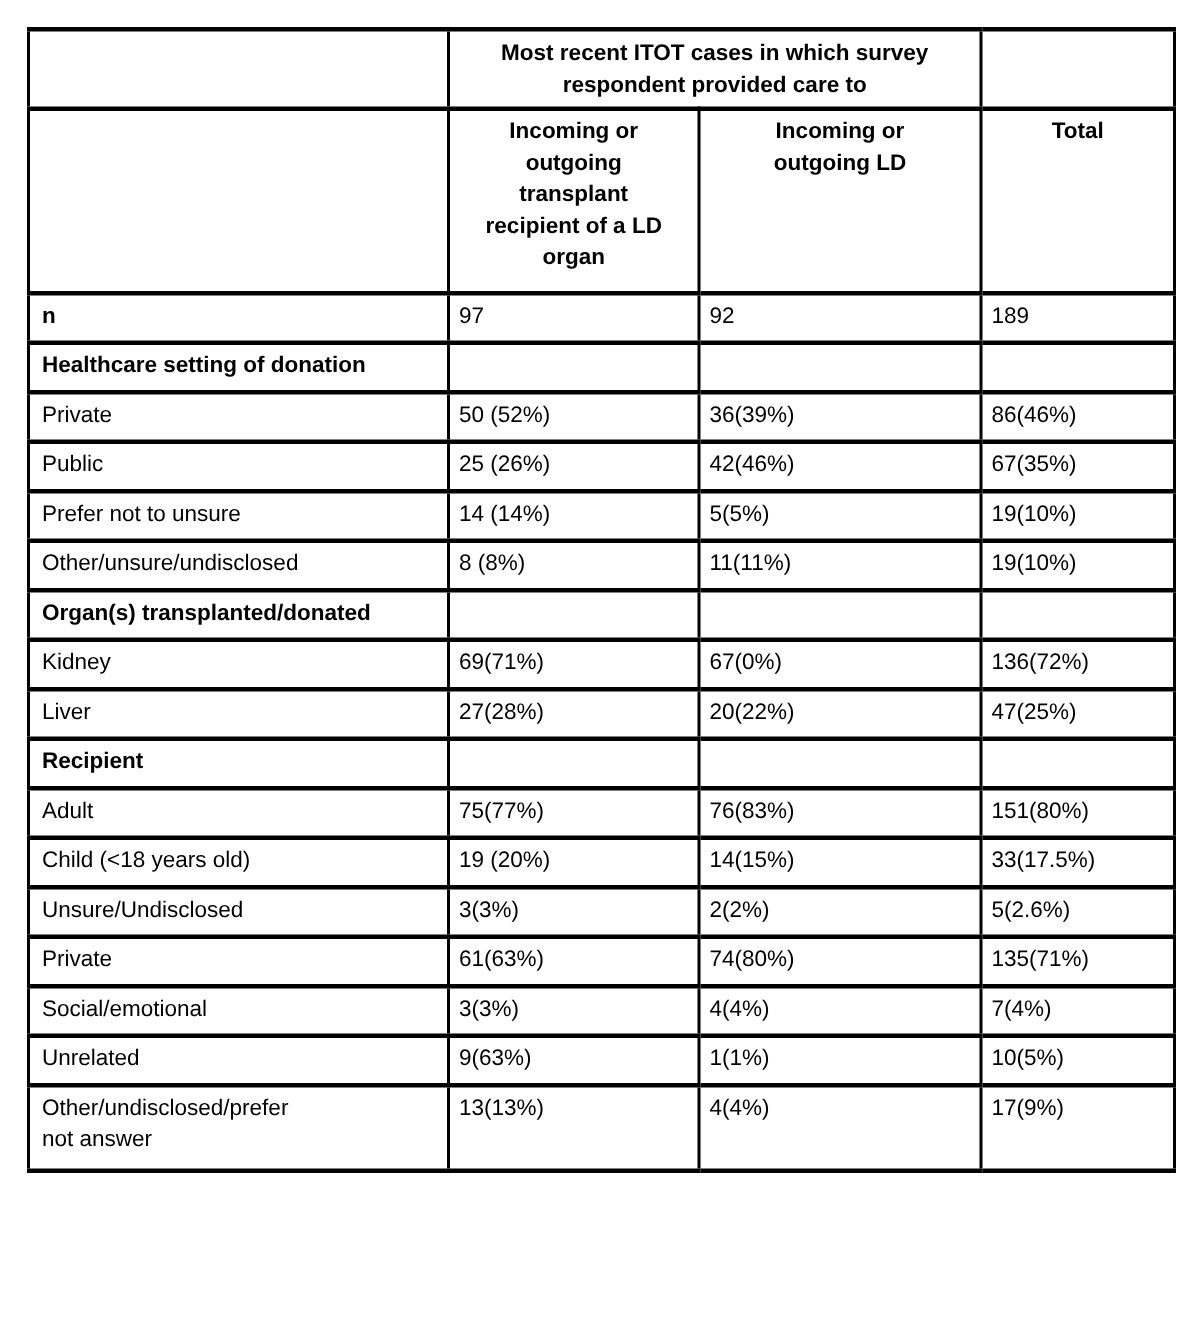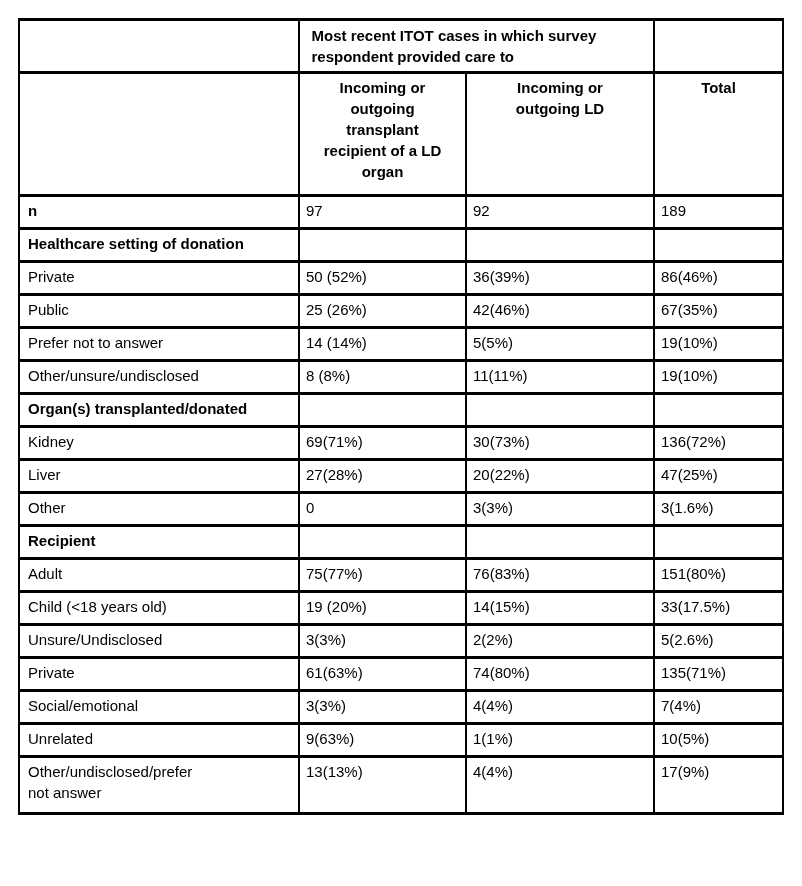--- a/index.html
+++ b/index.html
@@ -30,20 +30,21 @@
     border-top-width: 3px;
     border-bottom-width: 3px;
     padding: 3px 6px;
     font-size: 15px;
     line-height: 21px;
     vertical-align: top;
     overflow: hidden;
   }
   td.spanner {
     font-weight: bold;
+    text-align: center;
     vertical-align: middle;
     height: 44px;
   }
   td.spanner .inner {
     max-width: 330px;
     margin: 0 auto;
   }
   td.colhead {
     font-weight: bold;
     text-align: center;
@@ -122,54 +123,48 @@
           <td class="value">36(39%)</td>
           <td class="value">86(46%)</td>
         </tr>
         <tr>
           <td class="label indent">Public</td>
           <td class="value">25 (26%)</td>
           <td class="value">42(46%)</td>
           <td class="value">67(35%)</td>
         </tr>
         <tr>
-          <td class="label indent">Prefer not to answer</td>
+          <td class="label indent">Prefer not to unsure</td>
           <td class="value">14 (14%)</td>
           <td class="value">5(5%)</td>
           <td class="value">19(10%)</td>
         </tr>
         <tr>
           <td class="label indent">Other/unsure/undisclosed</td>
           <td class="value">8 (8%)</td>
           <td class="value">11(11%)</td>
           <td class="value">19(10%)</td>
         </tr>
         <tr>
           <td class="label section">Organ(s) transplanted/donated</td>
           <td class="value"></td>
           <td class="value"></td>
           <td class="value"></td>
         </tr>
         <tr>
           <td class="label indent">Kidney</td>
           <td class="value">69(71%)</td>
-          <td class="value">30(73%)</td>
+          <td class="value">67(0%)</td>
           <td class="value">136(72%)</td>
         </tr>
         <tr>
           <td class="label indent">Liver</td>
           <td class="value">27(28%)</td>
           <td class="value">20(22%)</td>
           <td class="value">47(25%)</td>
-        </tr>
-        <tr>
-          <td class="label indent">Other</td>
-          <td class="value">0</td>
-          <td class="value">3(3%)</td>
-          <td class="value">3(1.6%)</td>
         </tr>
         <tr>
           <td class="label section">Recipient</td>
           <td class="value"></td>
           <td class="value"></td>
           <td class="value"></td>
         </tr>
         <tr>
           <td class="label indent">Adult</td>
           <td class="value">75(77%)</td>

